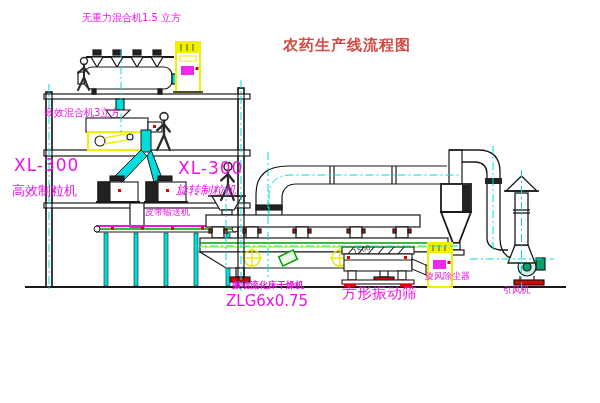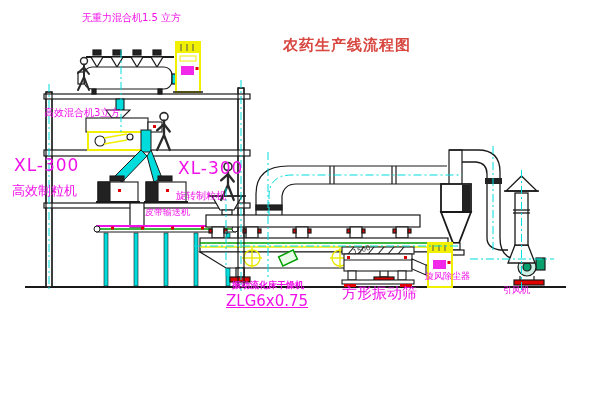--- a/index.html
+++ b/index.html
@@ -9,24 +9,24 @@
   .lbl{position:absolute;color:#f010e8;white-space:nowrap;line-height:1.1;}
   .title{position:absolute;left:283px;top:36px;display:flex;align-items:center;gap:3px;
          color:#d84640;white-space:nowrap;}
   .title-zh{font-size:15px;font-weight:600;letter-spacing:1px;}
   .title-cap{font-size:24px;font-weight:400;}
   .lbl-gravity{left:82px;top:12px;font-size:10px;}
   .lbl-higheff{left:44px;top:107px;font-size:10px;}
   .lbl-xl-left{left:14px;top:156px;font-size:17px;letter-spacing:1px;}
   .lbl-gran-left{left:12px;top:184px;font-size:13px;}
   .lbl-xl-mid{left:178px;top:159px;font-size:17px;letter-spacing:1px;}
-  .lbl-gran-mid{left:176px;top:190px;font-size:10px;}
+  .lbl-gran-mid{left:176px;top:184px;font-size:12px;font-style:italic;}
   .lbl-conveyor{left:145px;top:208px;font-size:9px;}
   .lbl-dryer-name{left:232px;top:281px;font-size:9px;font-weight:bold;}
-  .lbl-dryer-model{left:226px;top:293px;font-size:15px;text-decoration:underline;}
+  .lbl-dryer-model{left:226px;top:293px;font-size:15px;}
   .lbl-screen-name{left:342px;top:285px;font-size:15px;}
   .lbl-screen-model{left:334px;top:293px;font-size:15px;}
   .lbl-cyclone{left:425px;top:272px;font-size:9px;}
   .lbl-fan{left:496px;top:286px;font-size:9px;margin-left:7px;}
   .lbl-dim{left:353px;top:247px;font-size:7px;color:#333;transform:rotate(-16deg);}
 </style>
 </head>
 <body>
 
 <div class="stage">

